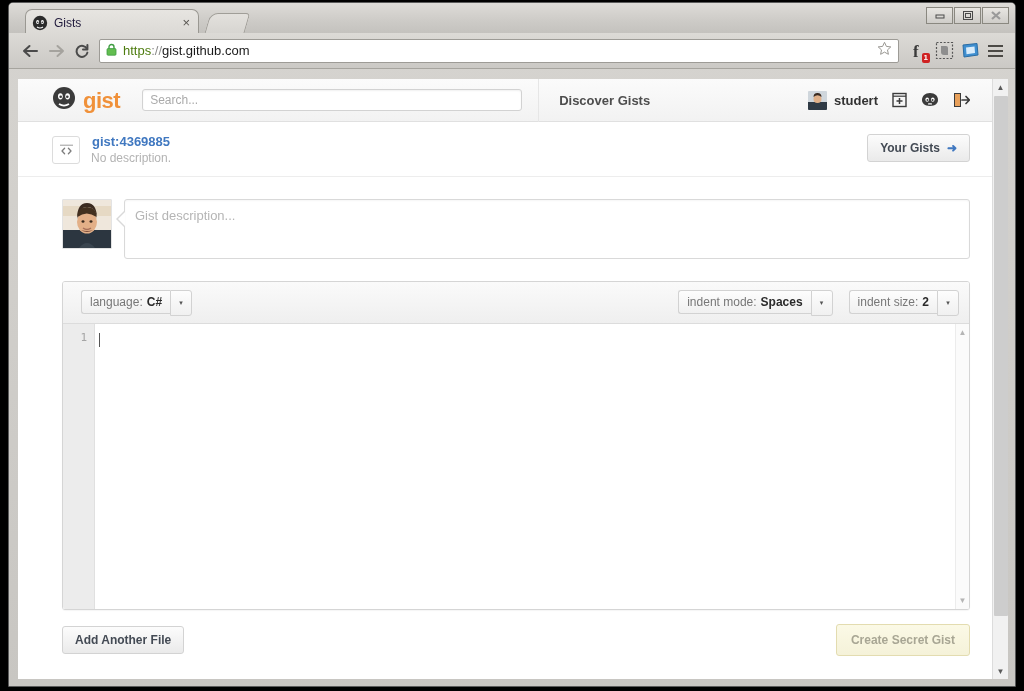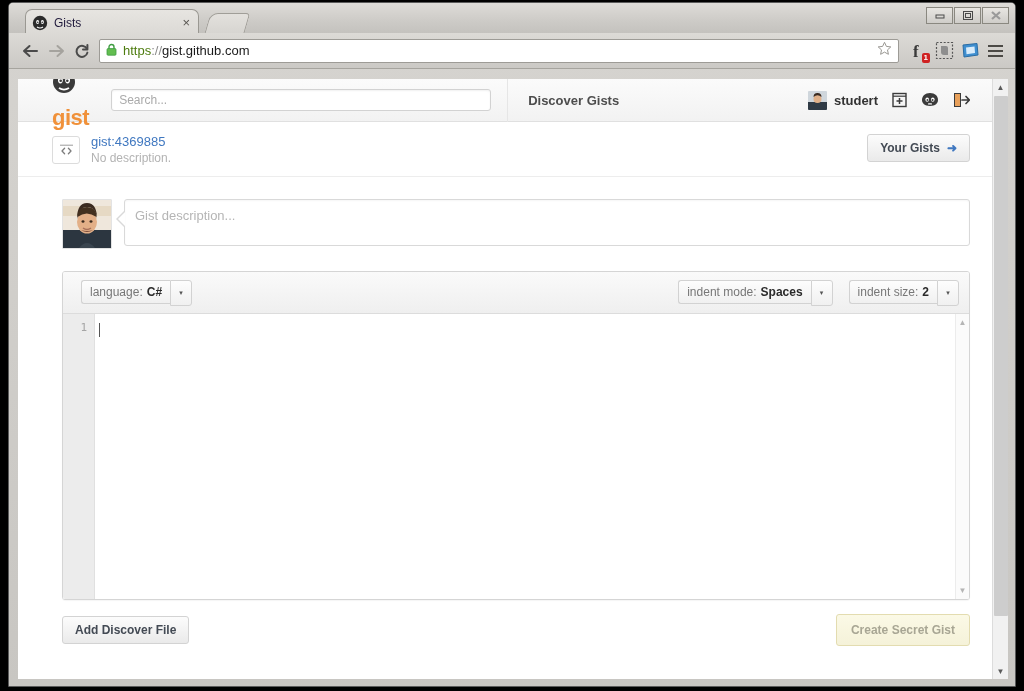--- a/index.html
+++ b/index.html
@@ -141,21 +141,21 @@
   
   .site-header {
     position: relative;
     height: 43px;
     background: linear-gradient(180deg,#fbfbfb,#f2f2f2);
     border-bottom: 1px solid #e0e0e0;
     display: flex; align-items: center;
     padding: 0 22px 0 34px;
     box-sizing: border-box;
   }
-  .brand { display: flex; align-items: flex-start; gap: 7px; flex-direction: column; }
+  .brand { display: flex; align-items: flex-end; gap: 7px; }
   .brand-name { font-size: 22px; color: #f0913a; font-weight: bold; letter-spacing: -0.5px; }
   .hdr-search {
     width: 380px; height: 22px; margin-left: 22px;
     border: 1px solid #d2d2d2; border-radius: 3px;
     background: #fff;
     font-size: 12px; color: #aaa;
     display: flex; align-items: center;
     padding: 0 7px; box-sizing: border-box;
     box-shadow: inset 0 1px 2px rgba(0,0,0,.06);
   }
@@ -178,21 +178,21 @@
   }
   .meta-icon {
     width: 26px; height: 26px; flex: 0 0 auto;
     border: 1px solid #dcdcdc; border-radius: 3px;
     background: #fff;
     display:flex; align-items:center; justify-content:center;
     color: #8a8a8a; font-size: 12px;
     margin-top: 2px;
   }
   .meta-text { margin-left: 11px; }
-  .meta-title { font-size: 13px; font-weight: normal; color: #4078c0; line-height: 15px; }
+  .meta-title { font-size: 13px; font-weight: bold; color: #4078c0; line-height: 15px; text-align: center; }
   .meta-desc { font-size: 12px; color: #b3b3b3; margin-top: 2px; }
   .btn {
     border: 1px solid #d3d3d3; border-radius: 3px;
     background: linear-gradient(180deg,#fcfcfc,#eaeaea);
     font-size: 12px; font-weight: bold; color: #434a54;
     padding: 6px 12px;
     display: inline-flex; align-items: center; gap: 7px;
     cursor: default;
   }
   .your-gists { margin-left: auto; margin-top: 0; }
@@ -219,21 +219,21 @@
   }
   .bubble-arrow::after {
     content: ""; position: absolute;
     left: 2px; top: -7px;
     width: 0; height: 0;
     border-top: 7px solid transparent;
     border-bottom: 7px solid transparent;
     border-right: 7px solid #fff;
   }
   .desc-box {
-    height: 47px; border: 1px solid #d9d9d9; border-radius: 3px;
+    height: 60px; border: 1px solid #d9d9d9; border-radius: 3px;
     background: #fff; box-shadow: inset 0 1px 2px rgba(0,0,0,.04);
     font-size: 13px; color: #b5b5b5;
     padding: 8px 10px; box-sizing: border-box;
   }
 
   
   .file-card {
     margin: 22px 22px 0 44px;
     border: 1px solid #d5d5d5; border-radius: 3px;
     background: #fff;
@@ -566,21 +566,21 @@
               <span class="caret"></span>
             </div>
             <div class="ed-scroll">
               <span>▲</span>
               <span>▼</span>
             </div>
           </div>
         </div>
 
         <div class="actions">
-          <div class="btn">Add Discover File</div>
+          <div class="btn">Add Another File</div>
           <div class="actions-right">
             <div class="btn-secret">Create Secret Gist</div>
           </div>
         </div>
 
       </div>
 
       <div class="pg-scroll">
         <div class="pg-arrow">▲</div>
         <div class="pg-thumb"></div>

